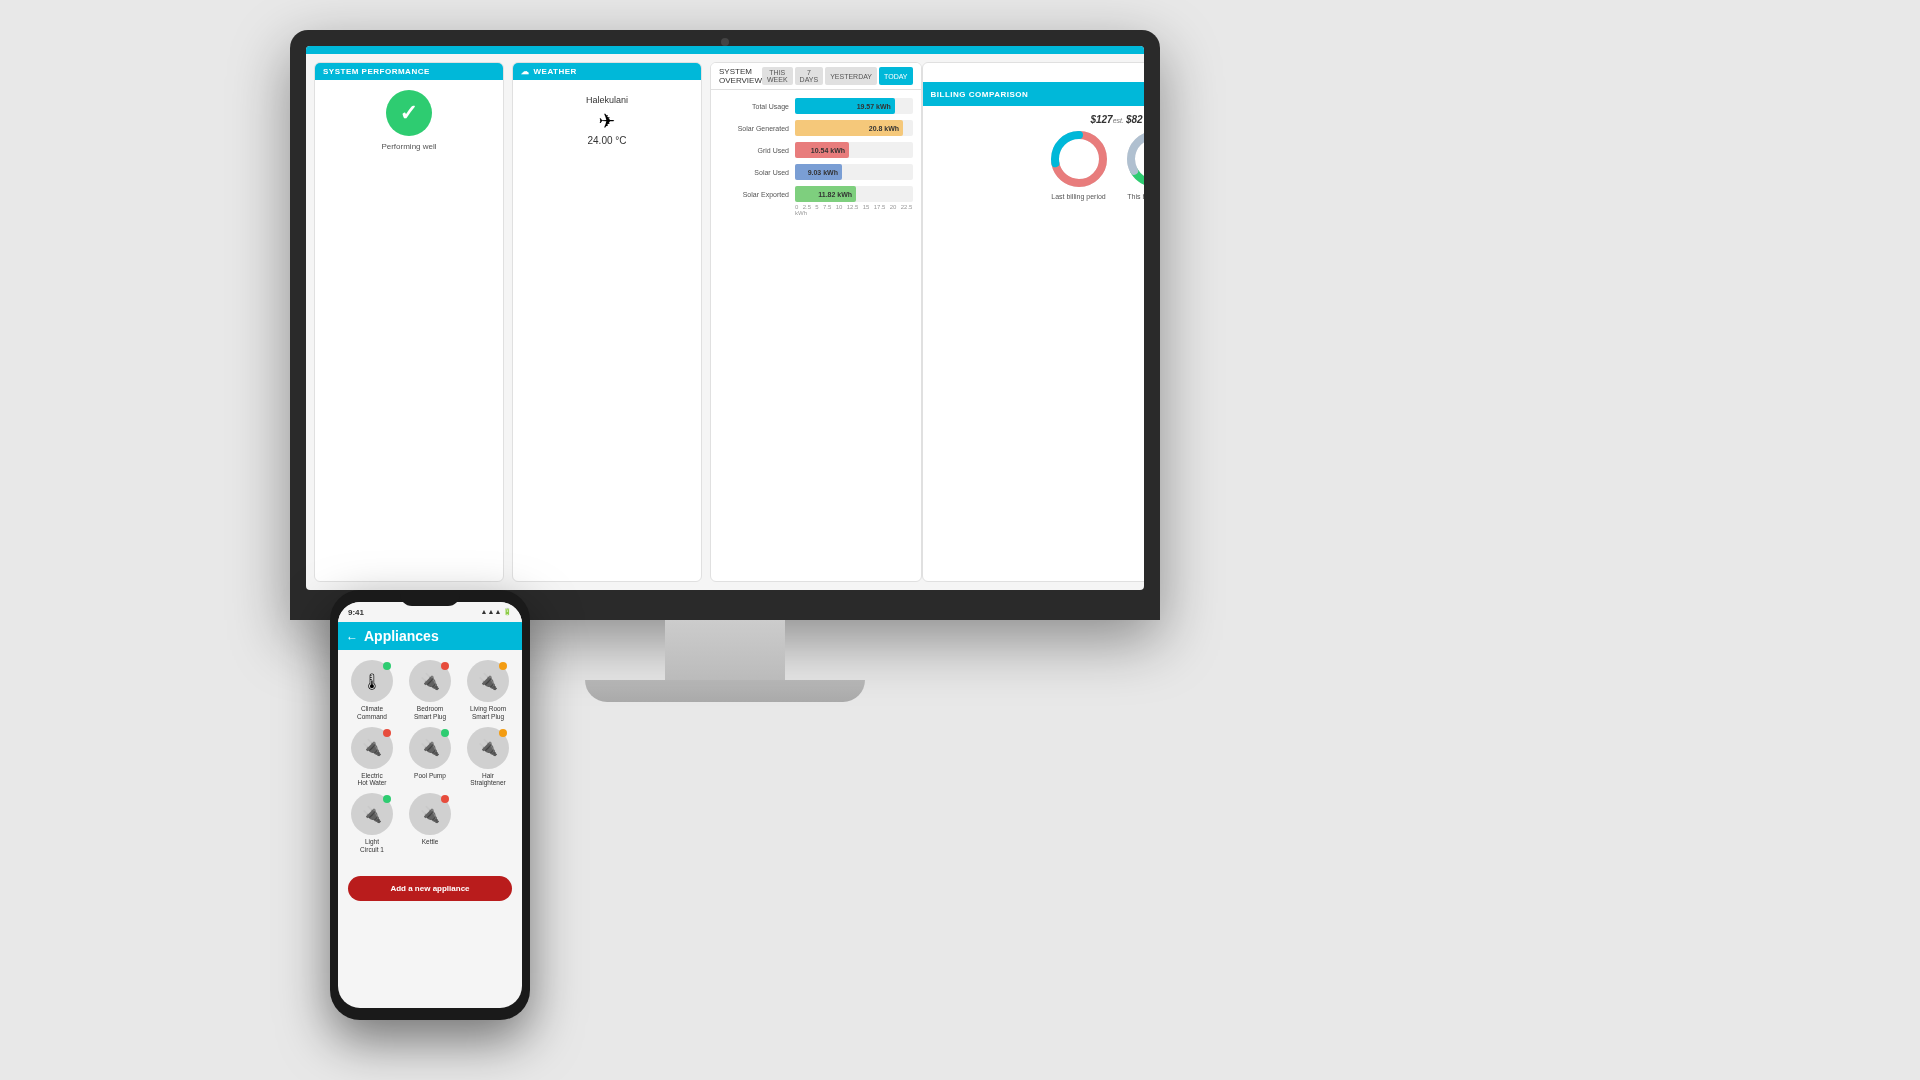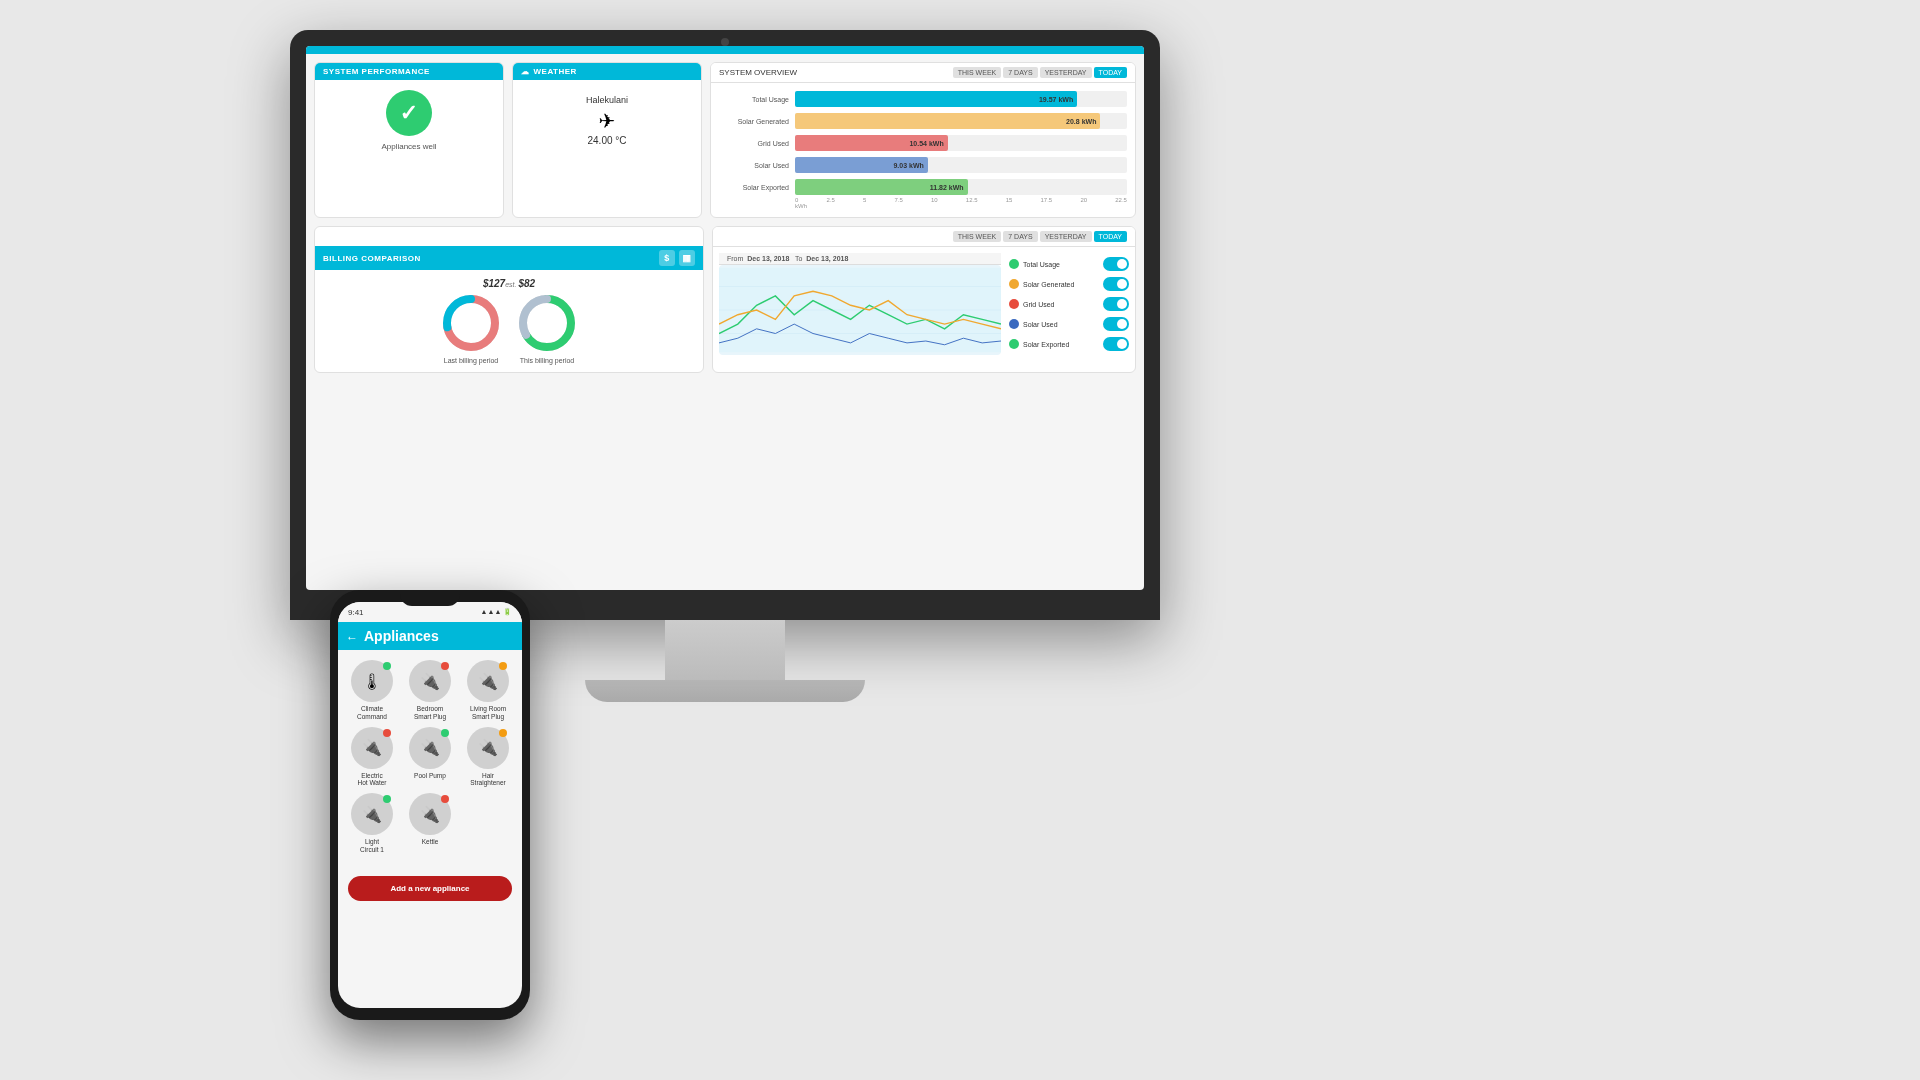--- a/index.html
+++ b/index.html
@@ -89,22 +89,21 @@
 
     .dash-top-bar {
       height: 8px;
       background: #00b8d9;
     }
 
     .dash-content {
       display: flex;
       flex: 1;
       padding: 8px;
-      gap: 8px;
-      flex-direction: column;
+      flex-direction: row;
     }
 
     .dash-row {
       display: flex;
       gap: 8px;
     }
 
     
     .perf-card {
       background: #fff;
@@ -512,21 +511,21 @@
       background: #f5f5f5;
       padding: 2px 10px;
       display: flex;
       justify-content: space-between;
       align-items: center;
       height: 20px;
     }
 
     .phone-time {
       font-size: 8px;
-      font-weight: normal;
+      font-weight: bold;
       color: #333;
     }
 
     .phone-icons {
       font-size: 7px;
       color: #333;
     }
 
     .phone-nav-bar {
       background: #00b8d9;
@@ -638,21 +637,21 @@
           <div class="dash-content">
 
             <div class="dash-row">
 
               <div class="perf-card">
                 <div class="card-header">SYSTEM PERFORMANCE</div>
                 <div class="card-body">
                   <div class="check-circle">
                     <span class="check-mark">✓</span>
                   </div>
-                  <span class="perf-label">Appliances well</span>
+                  <span class="perf-label">Performing well</span>
                 </div>
               </div>
 
               <div class="weather-card">
                 <div class="card-header weather-header">
                   <span>☁</span>
                   <span>WEATHER</span>
                 </div>
                 <div class="card-body">
                   <div class="weather-location">Halekulani</div>

